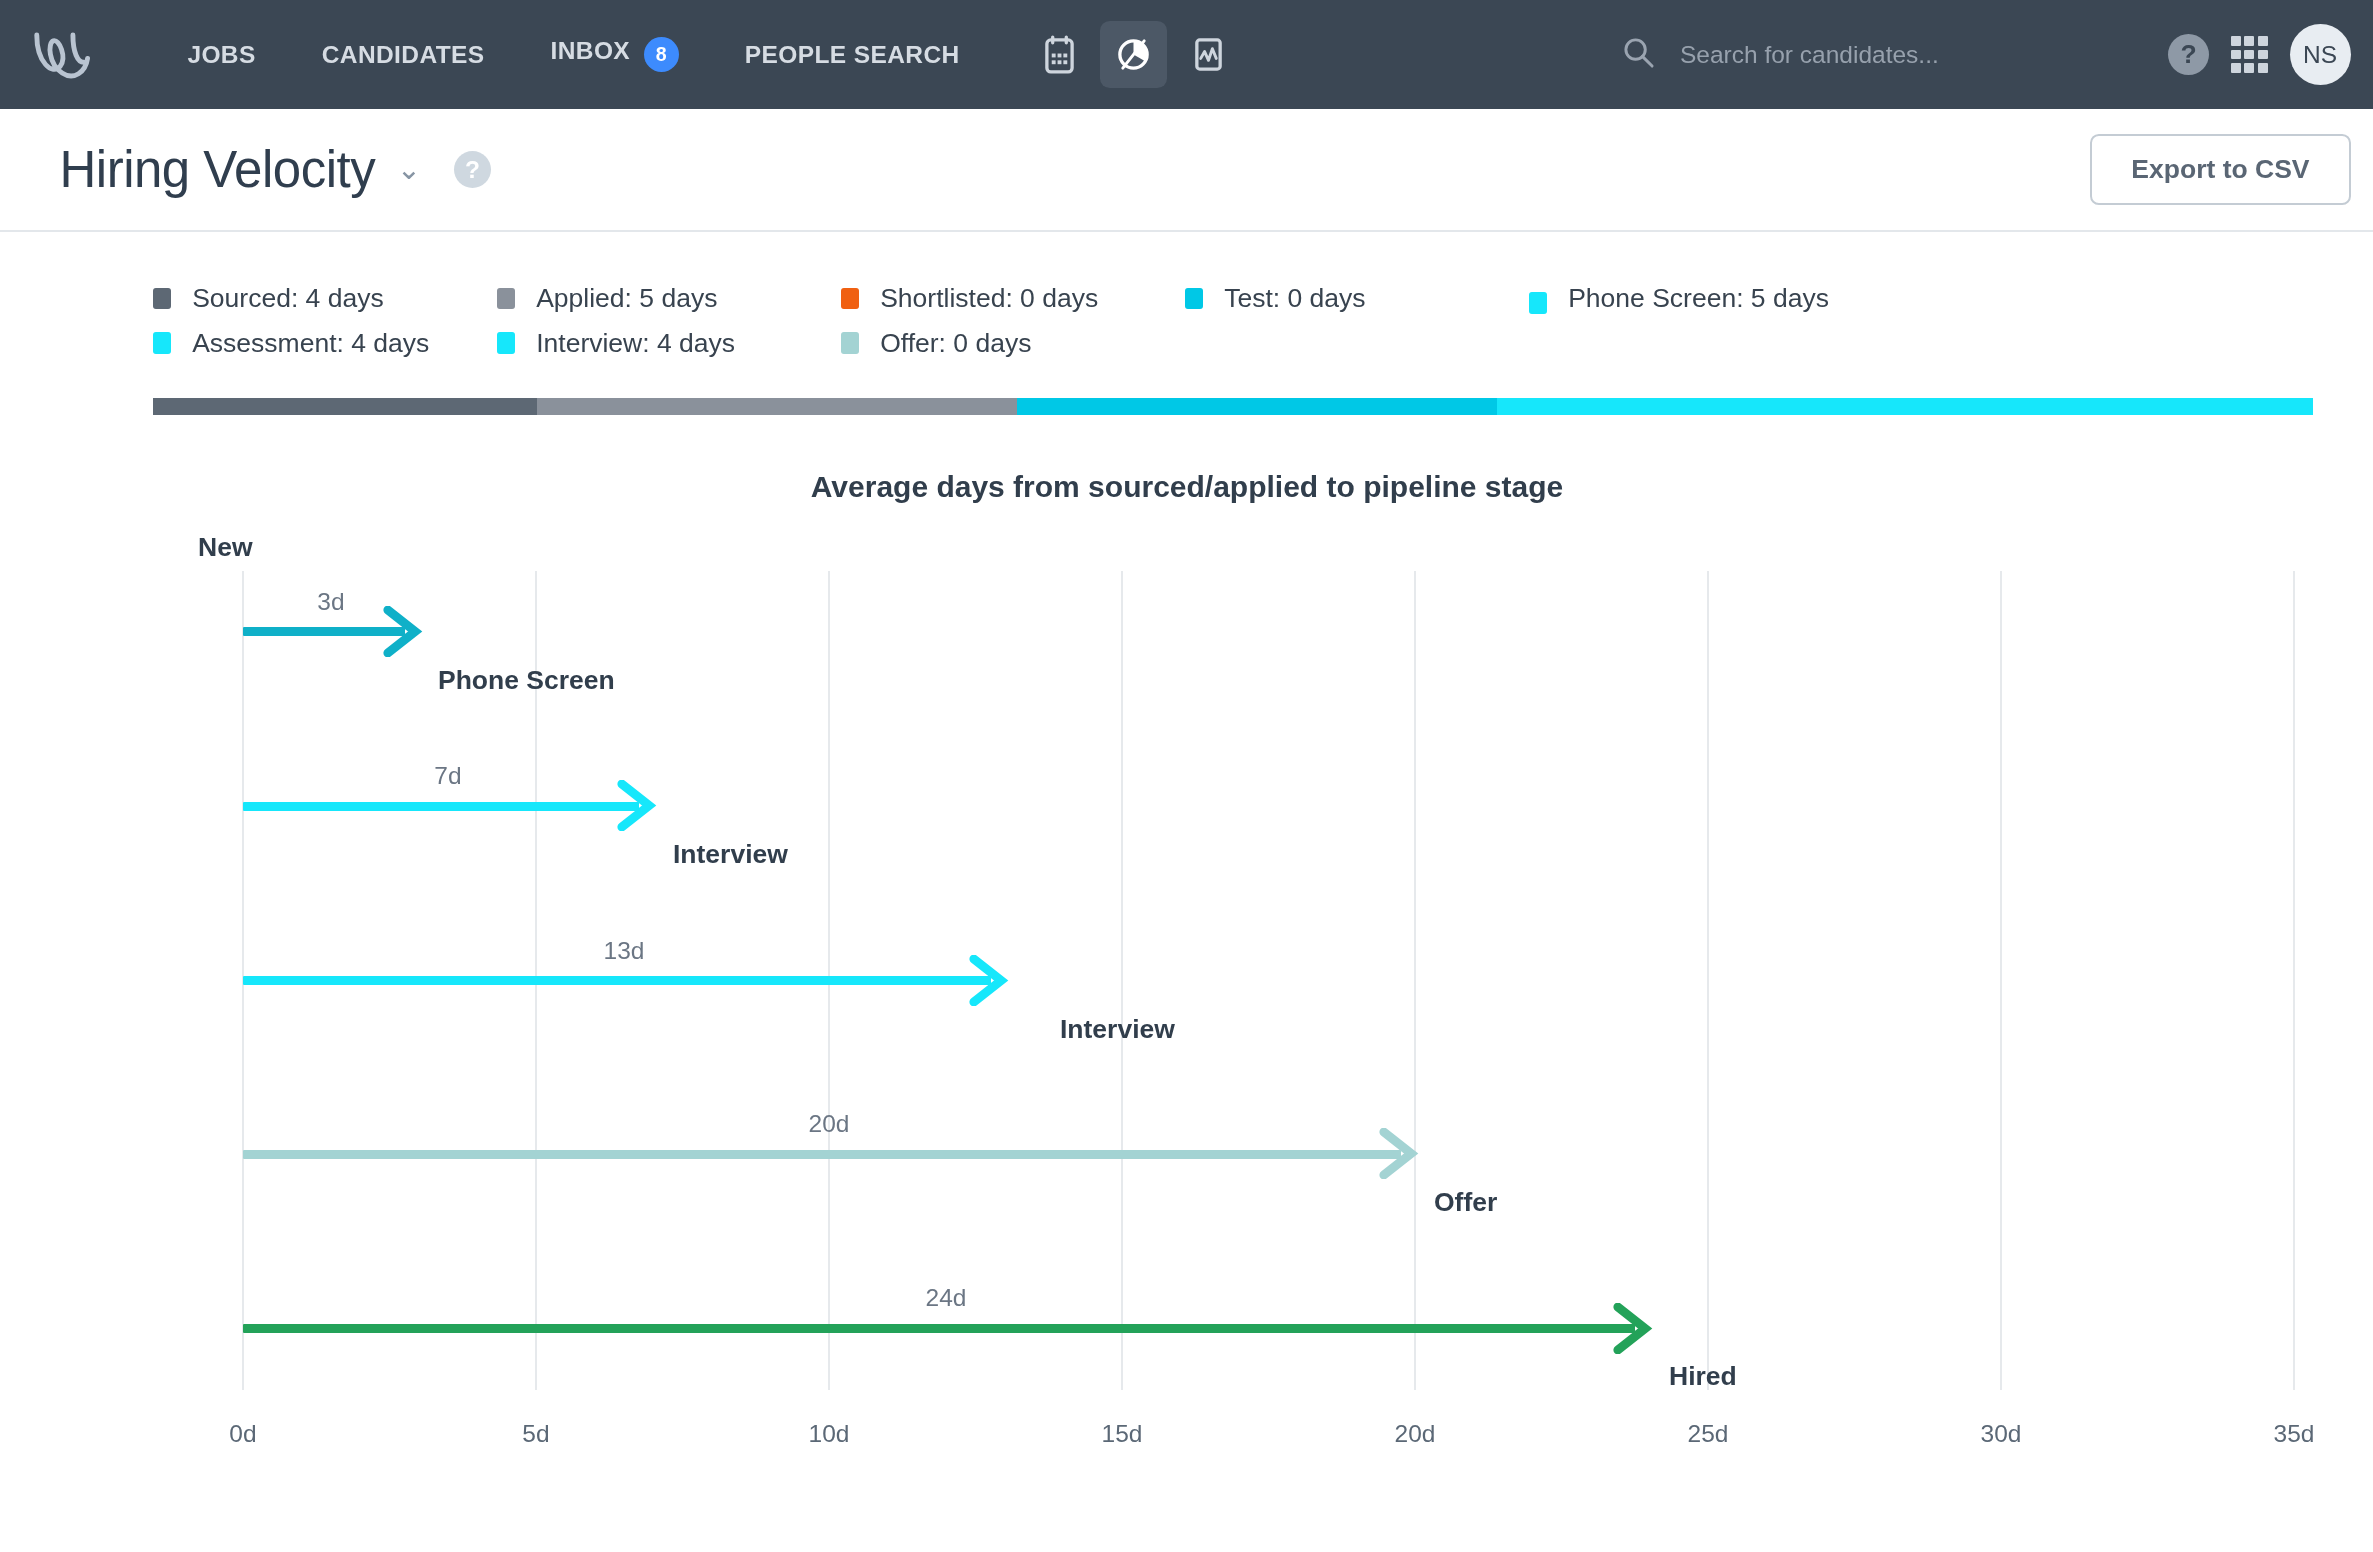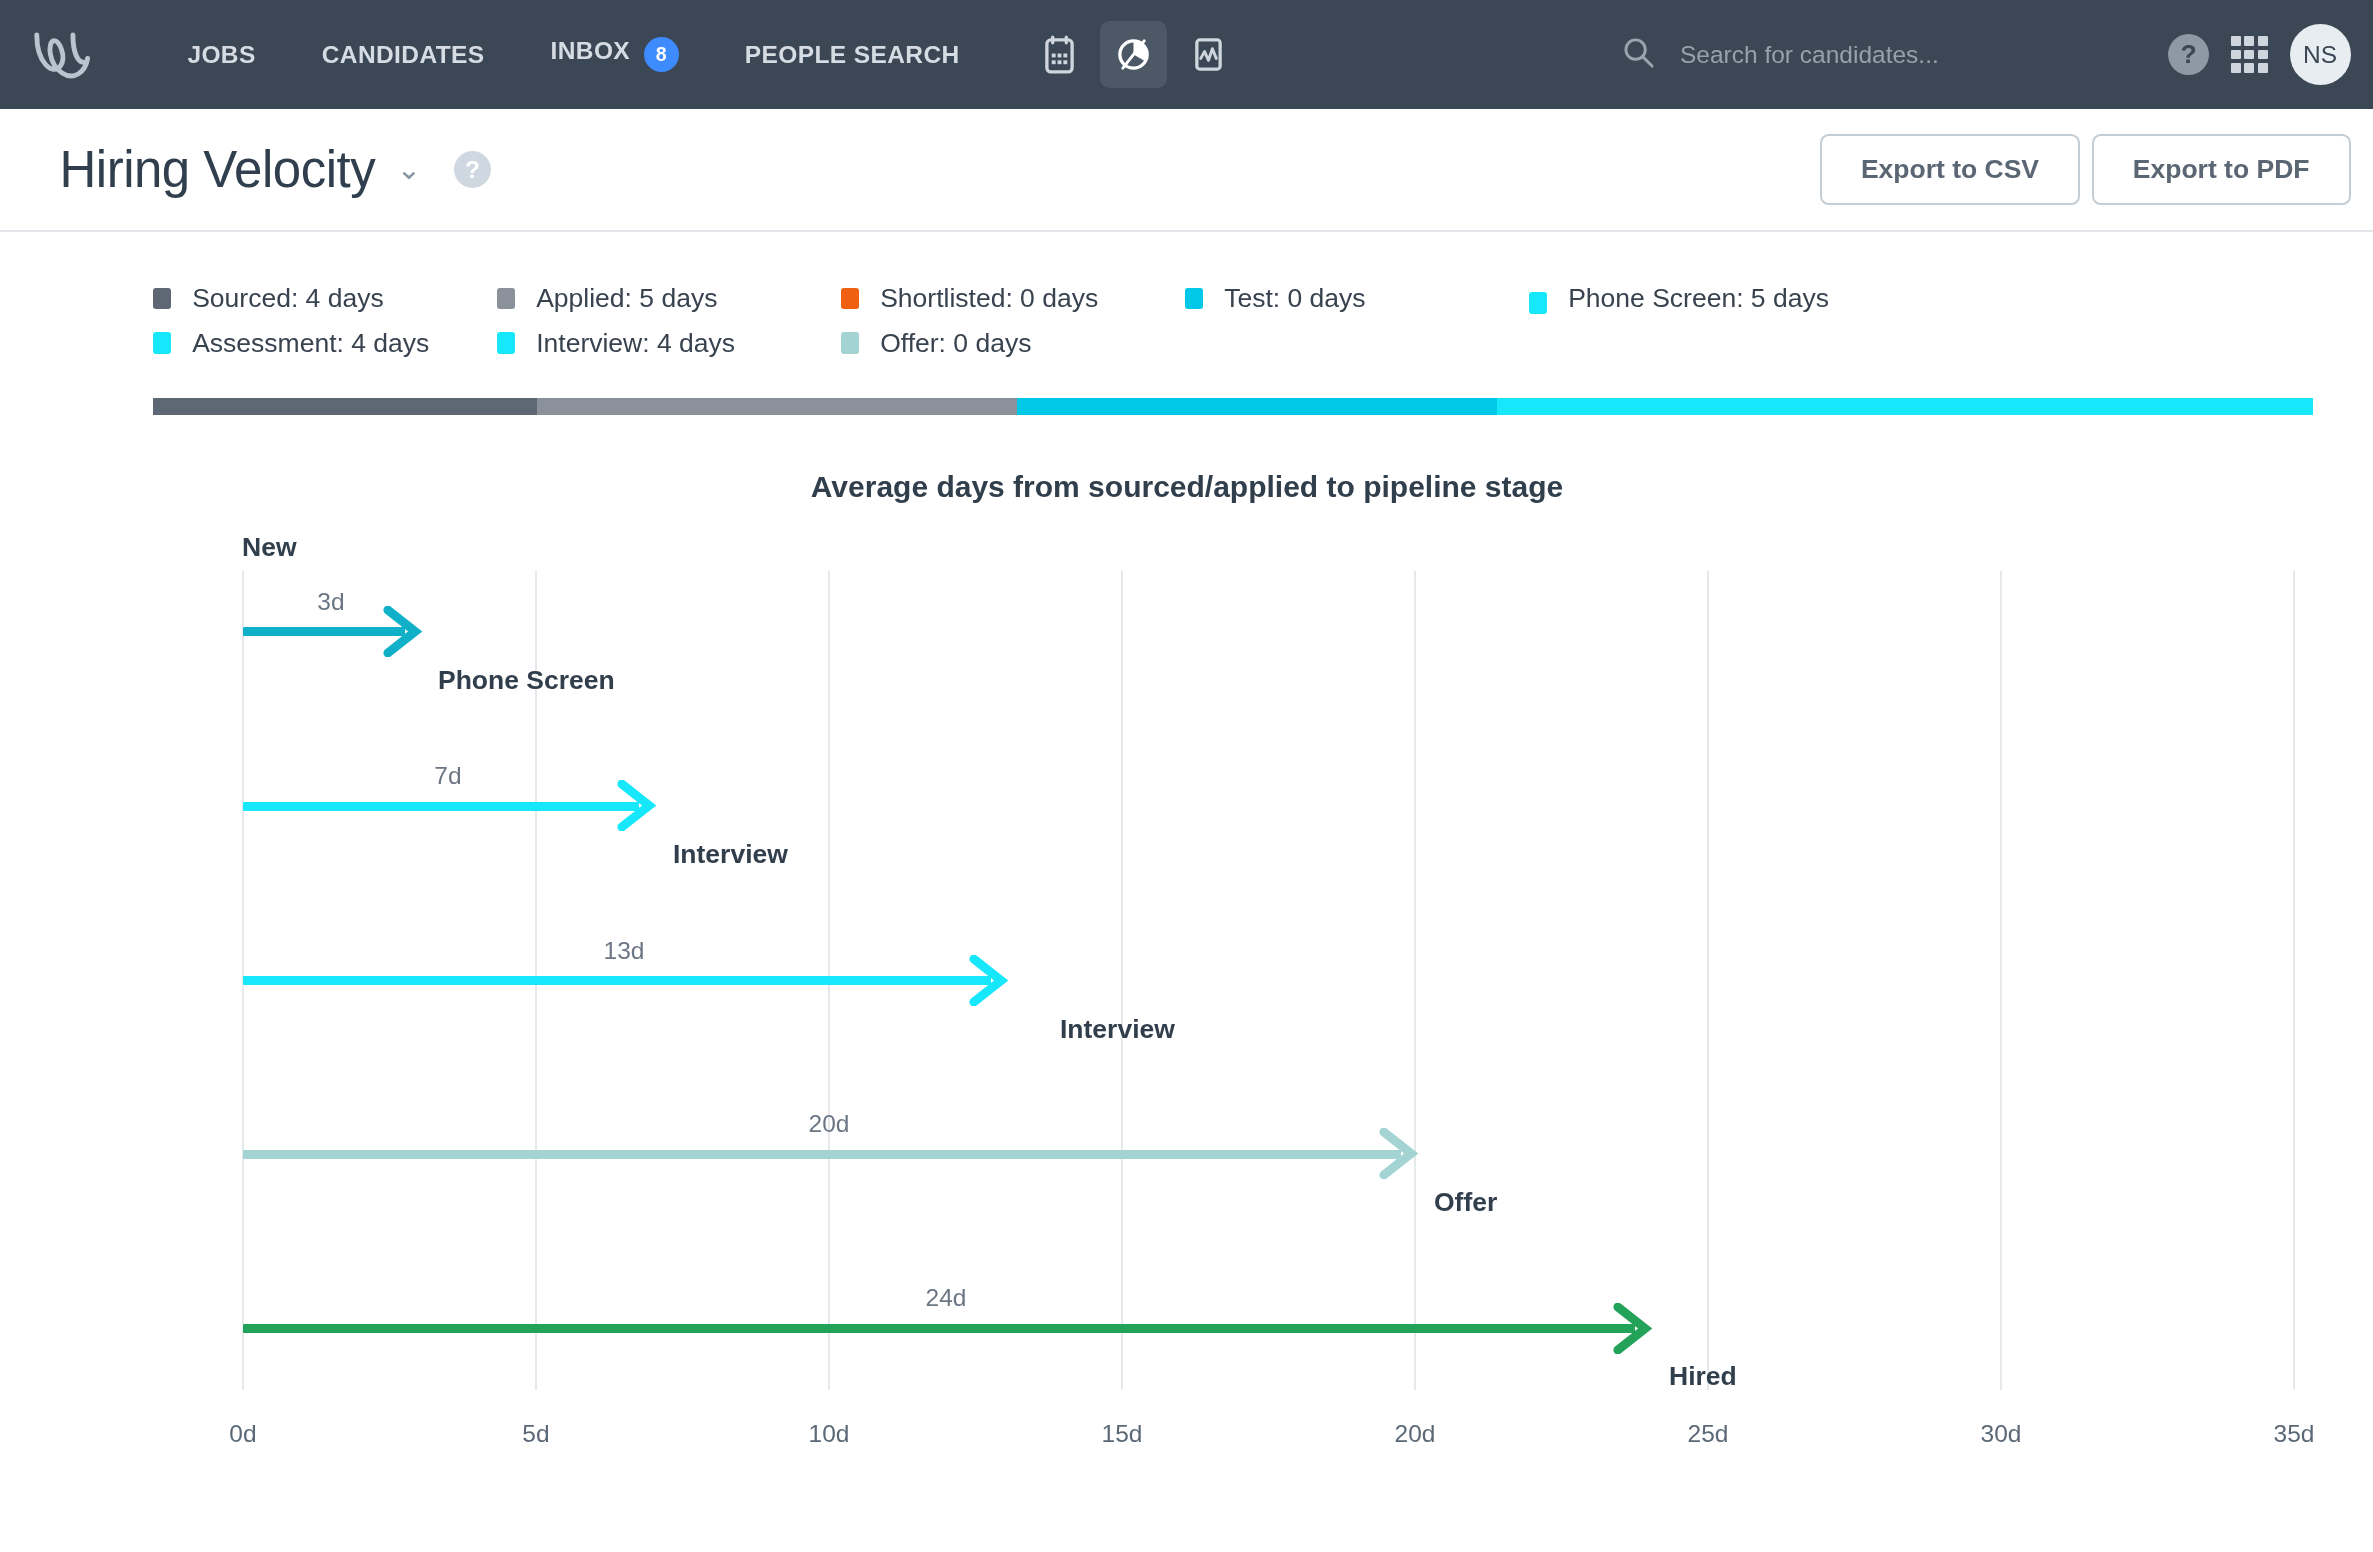--- a/index.html
+++ b/index.html
@@ -170,21 +170,21 @@
   .xlabel {
     position: absolute;
     bottom: 9.8px;
     font-size: 24.5px;
     color: #5b6876;
     transform: translateX(-50%);
   }
   .new-label {
     position: absolute;
     top: -13.7px; left: 147px;
-    font-size: 26.5px; font-weight: bold; color: #313e4c; margin-left: 44px;
+    font-size: 26.5px; font-weight: bold; color: #313e4c;
   }
   .arrow-line {
     position: absolute;
     height: 8.8px;
     border-radius: 1px;
   }
   .arrow-head {
     position: absolute;
     width: 43px; height: 51px;
   }
@@ -283,21 +283,20 @@
     <div class="avatar">NS</div>
   </div>
 </div>
 
 <div class="page-header">
   <div class="page-title">Hiring Velocity</div>
   <div class="title-caret">⌄</div>
   <div class="title-help">?</div>
   <div class="header-actions">
     <button class="btn">Export to CSV</button>
-    <button class="btn">Export to PDF</button>
   </div>
 </div>
 
 <div class="content">
 
   <div class="legend" id="legend">
       <div class="legend-item">
         <span class="swatch" style="background: rgb(93, 104, 116);"></span>
         <span>Sourced: 4 days</span>
       </div>

